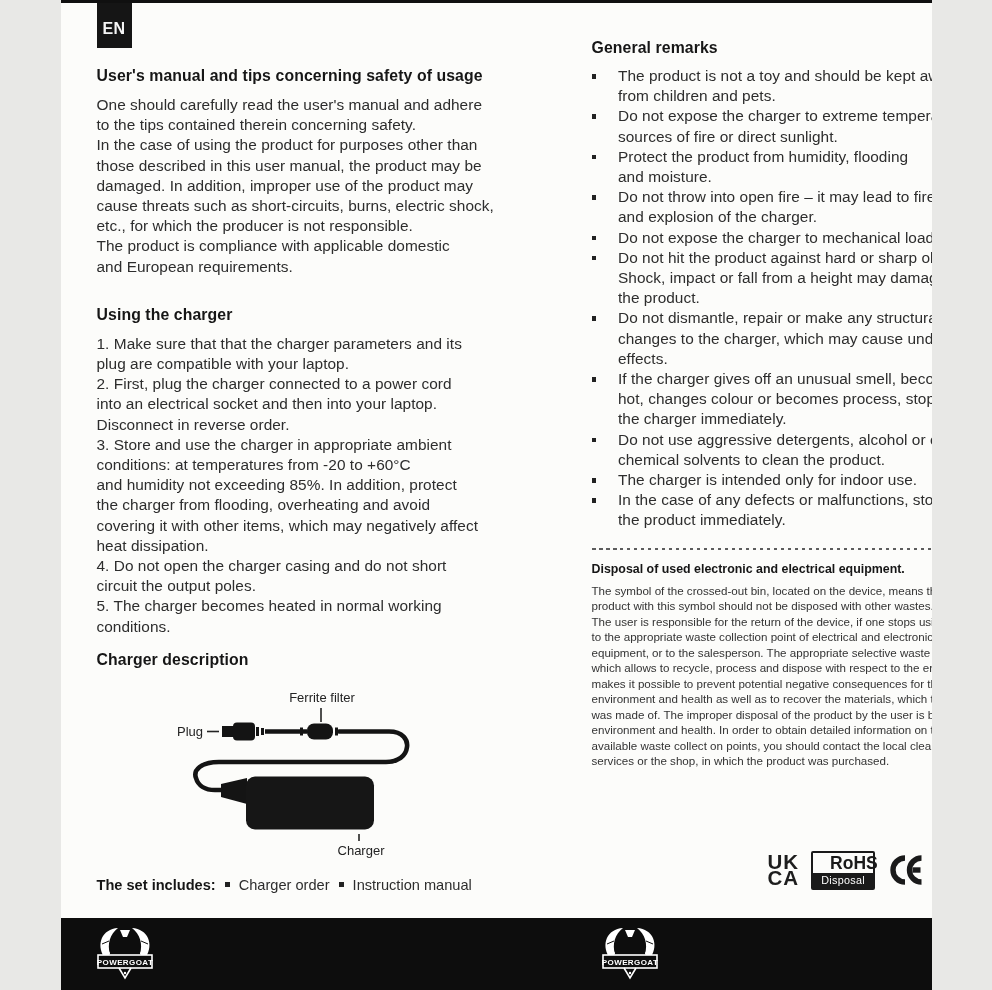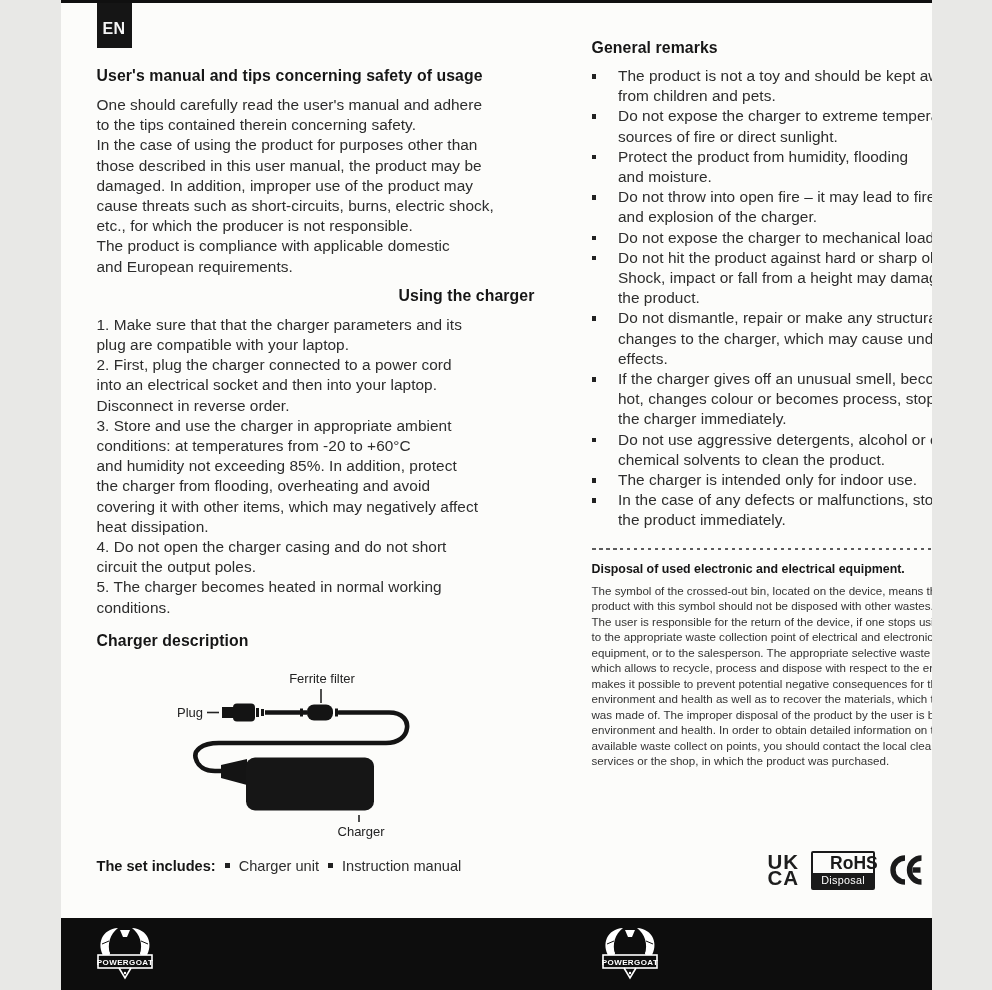--- a/index.html
+++ b/index.html
@@ -16,21 +16,21 @@
   }
   .col{position:absolute;}
   .col-left{left:36px;top:66px;width:438px;}
   .col-right{left:531px;top:38px;width:436px;}
   h1.sec,h2.sec{
     font-size:15.8px;font-weight:bold;color:#161616;margin:0;line-height:20px;letter-spacing:.1px;
   }
   p.body{
     margin:9px 0 0;font-size:15.4px;line-height:20.2px;white-space:pre-line;letter-spacing:.05px;
   }
-  h2.using{margin-top:9px;text-align:right;}
+  h2.using{margin-top:28px;}
   h2.desc{margin-top:13px;}
   .diagram-wrap{margin-top:14px;height:182px;}
   .set-includes{margin-top:11px;font-size:14.6px;display:flex;align-items:center;gap:9px;white-space:nowrap;}
   .set-includes .lbl{font-weight:bold;color:#161616;}
   .sq-bullet{width:5px;height:5px;background:#222;display:inline-block;flex:none;}
   ul.remarks{list-style:none;margin:8px 0 0;padding:0;}
   ul.remarks li{display:flex;gap:22px;margin:0;}
   ul.remarks .blt{width:4.5px;height:4.5px;background:#222;margin-top:8px;flex:none;}
   ul.remarks .blt-text{font-size:15.4px;line-height:20.2px;white-space:pre-line;letter-spacing:.05px;}
   .divider{
@@ -118,21 +118,21 @@
         <rect x="149" y="92.5" width="128" height="53" rx="9" fill="#161616"></rect>
 
         <line x1="262" y1="150" x2="262" y2="157" stroke="#232323" stroke-width="1.6"></line>
         <text x="264" y="171" font-size="13" fill="#232323" text-anchor="middle">Charger</text>
       </svg>
     </div>
 
     <div class="set-includes">
       <span class="lbl">The set includes:</span>
       <span class="sq-bullet"></span>
-      <span>Charger unit</span>
+      <span>Charger order</span>
       <span class="sq-bullet"></span>
       <span>Instruction manual</span>
     </div>
   </div>
 
   <div class="col col-right">
     <h1 class="sec">General remarks</h1>
     <ul class="remarks">
       <li>
           <span class="blt"></span>

